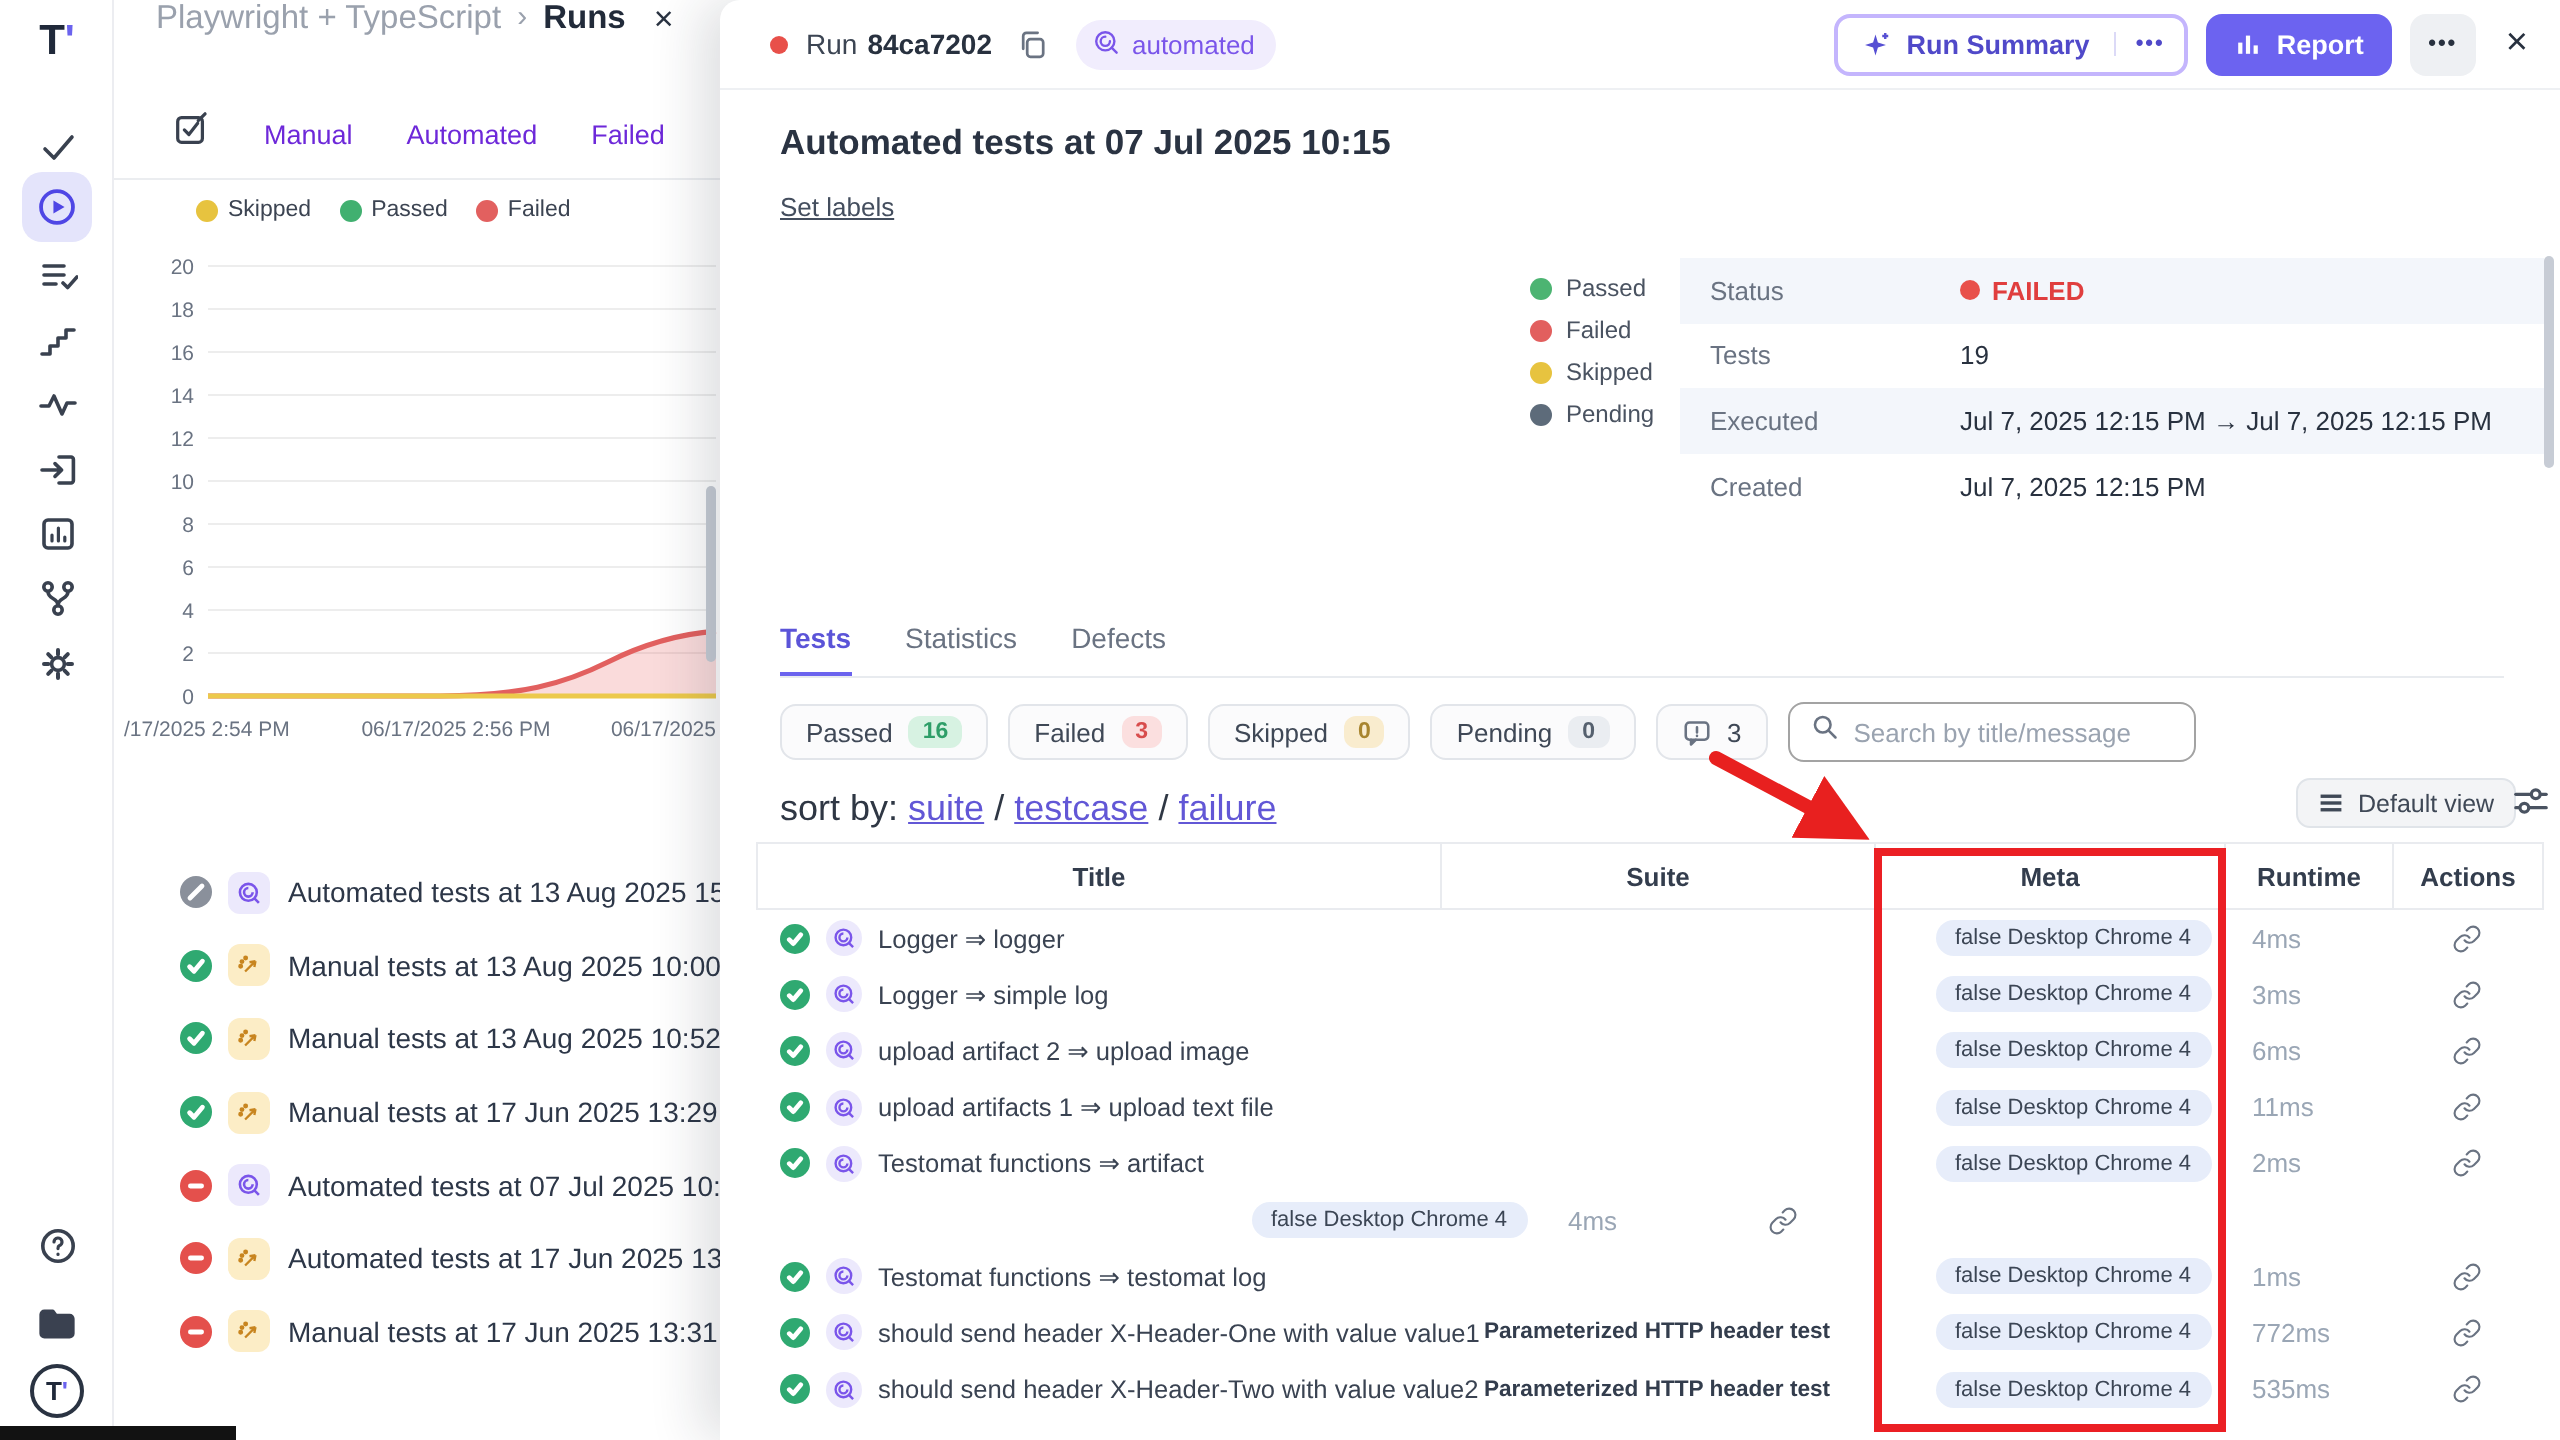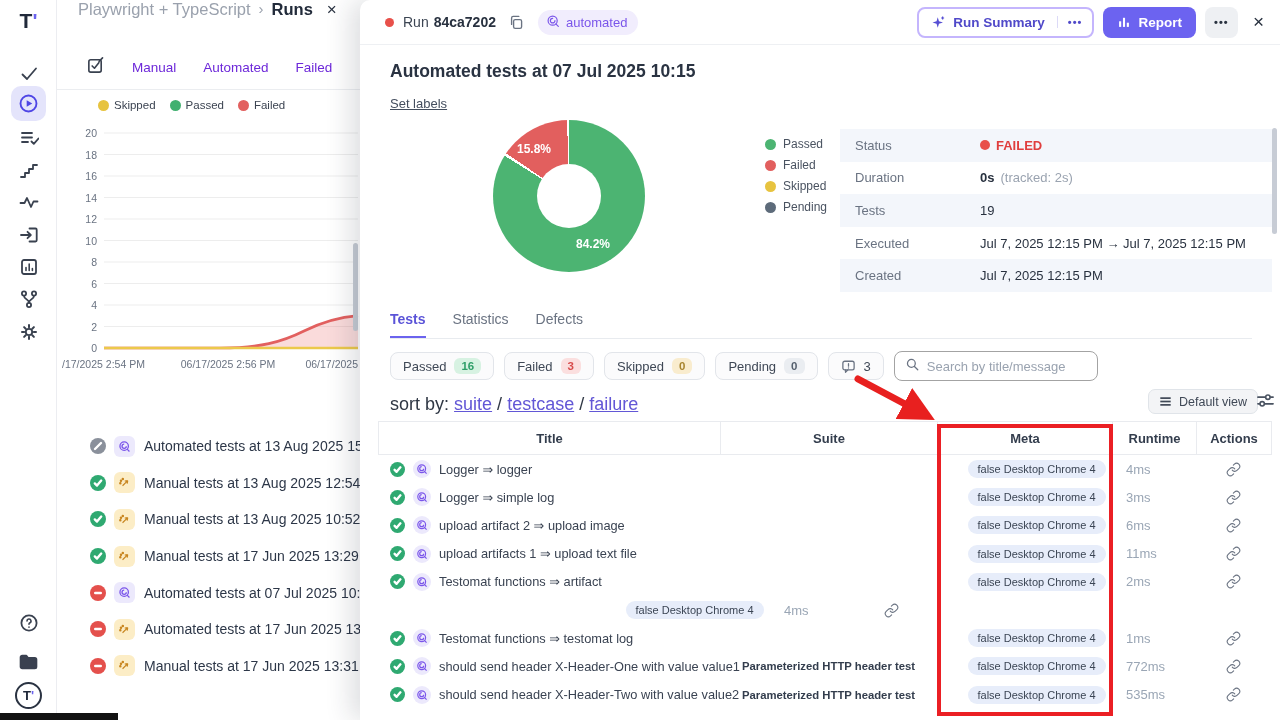--- a/index.html
+++ b/index.html
@@ -313,21 +313,21 @@
             </svg>
           </span>
         <span class="ty ty-man">
             <svg width="13" height="13" viewBox="0 0 20 20" style="stroke:#c8851f;fill:#c8851f;stroke-width:1.8">
               <path d="M7 15 L15 7 M15 7 l-4.6.9 M15 7 l-.9 4.6" style="fill:none"></path>
               <circle cx="4.6" cy="7.4" r="1"></circle>
               <circle cx="7.4" cy="4.6" r="1"></circle>
               <circle cx="3.6" cy="11" r="1"></circle>
             </svg>
           </span>
-        <span class="run-title">Manual tests at 13 Aug 2025 12:54</span>
+        <span class="run-title">Manual tests at 13 Aug 2025 10:00</span>
 
       </div>
       <div class="run-row">
         <span class="st st-pass">
             <svg width="10" height="10" viewBox="0 0 10 10">
               <path d="M1.8 5.4 L4 7.6 L8.2 2.6"></path>
             </svg>
           </span>
         <span class="ty ty-man">
             <svg width="13" height="13" viewBox="0 0 20 20" style="stroke:#c8851f;fill:#c8851f;stroke-width:1.8">
@@ -449,25 +449,20 @@
           <span>Report</span>
         </button>
         <span class="btn-more">•••</span>
         <span class="panel-close">×</span>
       </span>
     </div>
 
     <div class="run-title-h1">Automated tests at 07 Jul 2025 10:15</div>
     <div class="set-labels">Set labels</div>
 
-    <div class="donut">
-      <div class="donut-hole"></div>
-      <span class="donut-label" style="left:24px; top:22px">15.8%</span>
-      <span class="donut-label" style="left:83px; top:117px">84.2%</span>
-    </div>
     <div class="donut-legend">
       <span class="dl-item">
           <span class="dl-dot" style="background:#4cb472"></span>
           <span>Passed</span>
         </span>
       <span class="dl-item">
           <span class="dl-dot" style="background:#e25f5e"></span>
           <span>Failed</span>
         </span>
       <span class="dl-item">
@@ -479,27 +474,20 @@
           <span>Pending</span>
         </span>
     </div>
 
     <div class="info-table">
       <div class="info-row">
         <span class="info-label">Status</span>
         <span class="info-value">
             <span class="status-dot"></span>
             <span class="status-failed">FAILED</span>
-          </span>
-      </div>
-      <div class="info-row">
-        <span class="info-label">Duration</span>
-        <span class="info-value">
-            <b>0s</b>
-            <span class="muted">(tracked: 2s)</span>
           </span>
       </div>
       <div class="info-row">
         <span class="info-label">Tests</span>
         <span class="info-value">19</span>
       </div>
       <div class="info-row">
         <span class="info-label">Executed</span>
         <span class="info-value">Jul 7, 2025 12:15 PM → Jul 7, 2025 12:15 PM</span>
       </div>

